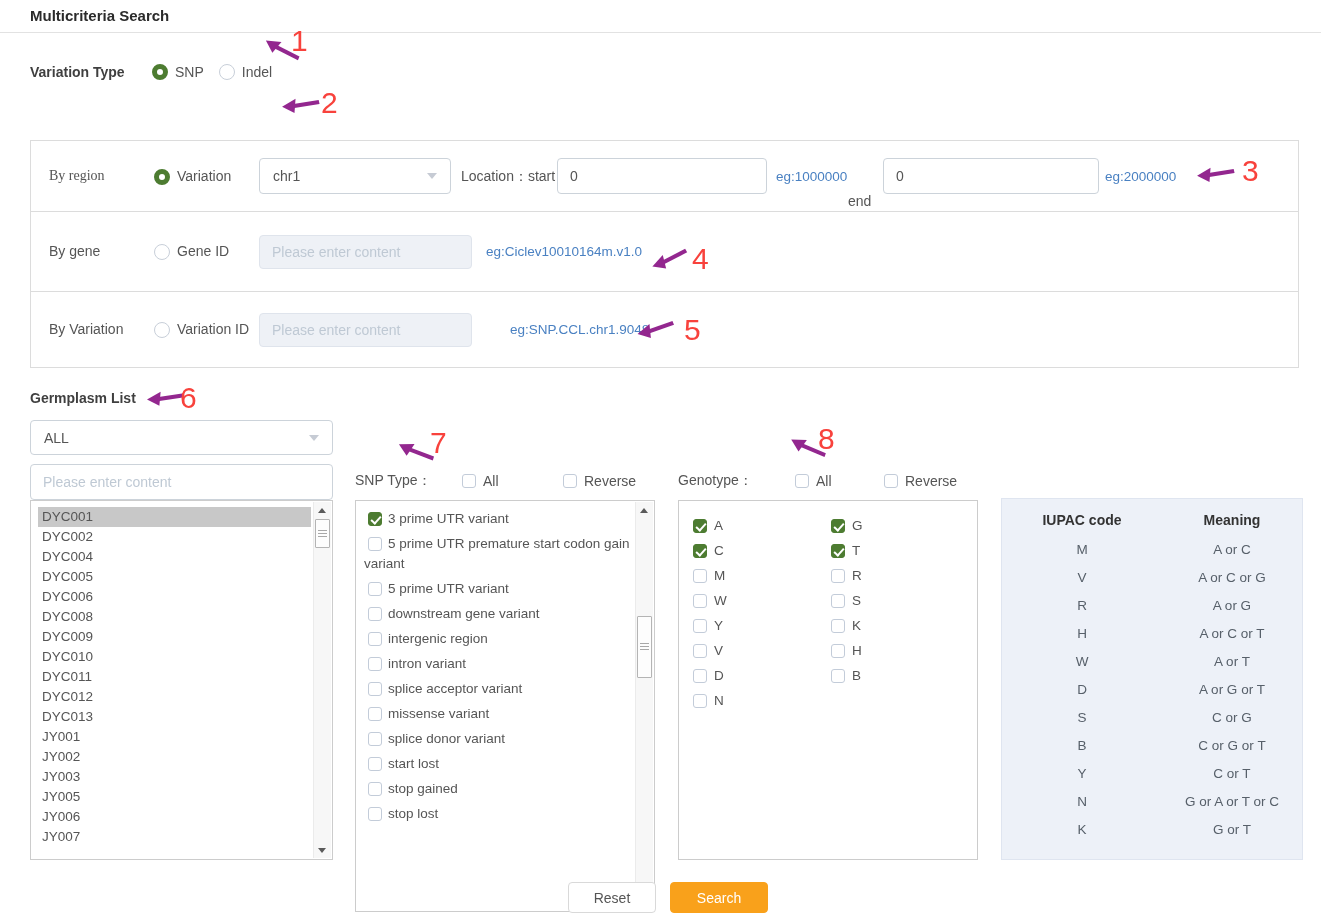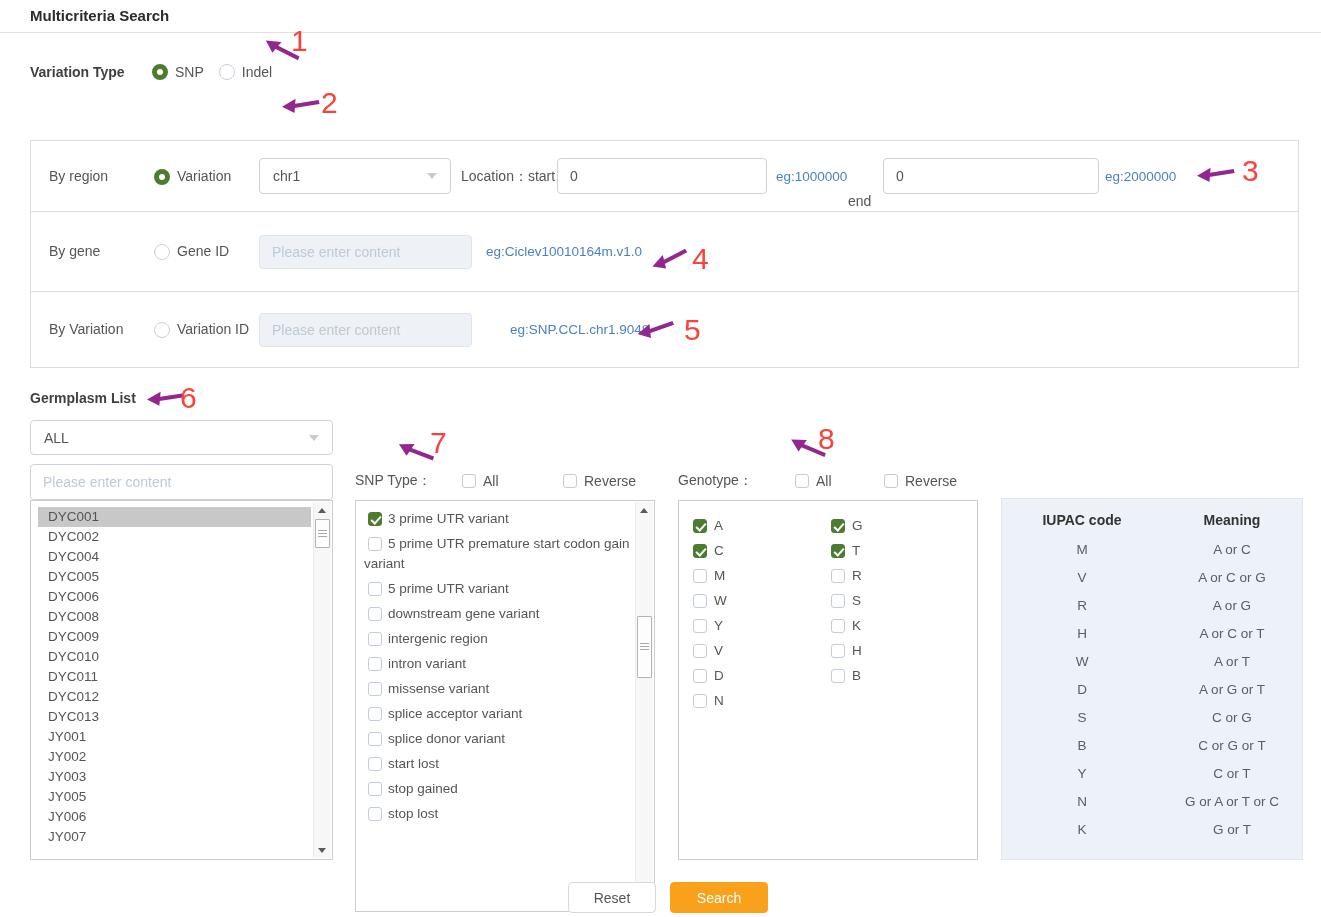--- a/index.html
+++ b/index.html
@@ -36,21 +36,21 @@
   .tinput{border:1px solid #ccd3da;border-radius:4px;background:#fff;box-sizing:border-box;font-size:14px;color:#555;padding:0 12px;font-family:"Liberation Sans",sans-serif;outline:none;}
   .tinput::placeholder{color:#bfc9d4;}
   .tinput.dis{background:#eef1f6;border-color:#dfe4ec;}
 
   .seclabel{font-size:14px;font-weight:bold;color:#3f3f3f;}
   .plain{font-size:14px;color:#555;}
 
   .box{border:1px solid #ccc;background:#fff;box-sizing:border-box;overflow:hidden;}
 
   .g-items{padding-top:6px;}
-  .g-item{height:20px;line-height:20px;font-size:13.5px;color:#555;margin:0 21px 0 7px;padding-left:10px;white-space:nowrap;}
+  .g-item{height:20px;line-height:20px;font-size:13.5px;color:#555;margin:0 21px 0 7px;padding-left:4px;white-space:nowrap;}
   .g-item.sel{background:#c8c8c8;}
 
   .snp-items{padding-top:8px;}
   .snp-item{position:relative;padding:0 22px 5px 8px;text-indent:24px;line-height:20px;font-size:13.5px;color:#555;}
   .snp-item .cb{position:absolute;left:12px;top:3px;}
 
   .ge{display:flex;align-items:center;height:25px;}
   .ge .cb{margin-right:7px;}
   .ge .gl{font-size:13.5px;color:#555;}
 
@@ -95,21 +95,21 @@
     </span>
     <span class="pair">
       <span class="radio"></span>
       <span class="optlabel">Indel</span>
     </span>
   </div>
 
 
   <div class="abs criteria">
     <div class="crit-row r1">
-      <span class="abs rowlabel" style="left:18px;top:27px;">By region</span>
+      <span class="abs rowlabel" style="left:18px;top:27px;font-family:Liberation Serif, serif;">By region</span>
       <span class="abs radio sel" style="left:123px;top:28px;"></span>
       <span class="abs optlabel" style="left:146px;top:27px;">Variation</span>
       <div class="abs select" style="left:228px;top:17px;width:192px;height:36px;">
         <span>chr1</span>
         <span class="caret"></span>
       </div>
       <span class="abs rowlabel" style="left:430px;top:27px;">Location：start</span>
       <input class="abs tinput" style="left: 526px; top: 17px; width: 210px; height: 36px;" value="0">
       <span class="abs hint" style="left:745px;top:28px;">eg:1000000</span>
       <span class="abs rowlabel" style="left:817px;top:27px;margin-top:25px;">end</span>
@@ -179,22 +179,22 @@
     <span class="optlabel" style="margin-left:7px;">Reverse</span>
   </span>
   <div class="abs box" style="left:355px;top:500px;width:300px;height:412px;">
     <div class="snp-items">
         <div class="snp-item"><span class="cb on"></span><span>3 prime UTR variant</span></div>
         <div class="snp-item"><span class="cb"></span><span>5 prime UTR premature start codon gain variant</span></div>
         <div class="snp-item"><span class="cb"></span><span>5 prime UTR variant</span></div>
         <div class="snp-item"><span class="cb"></span><span>downstream gene variant</span></div>
         <div class="snp-item"><span class="cb"></span><span>intergenic region</span></div>
         <div class="snp-item"><span class="cb"></span><span>intron variant</span></div>
+        <div class="snp-item"><span class="cb"></span><span>splice acceptor variant</span></div>
         <div class="snp-item"><span class="cb"></span><span>missense variant</span></div>
-        <div class="snp-item"><span class="cb"></span><span>splice acceptor variant</span></div>
         <div class="snp-item"><span class="cb"></span><span>splice donor variant</span></div>
         <div class="snp-item"><span class="cb"></span><span>start lost</span></div>
         <div class="snp-item"><span class="cb"></span><span>stop gained</span></div>
         <div class="snp-item"><span class="cb"></span><span>stop lost</span></div>
       </div>
     <div class="sbar">
       <span class="sbtn up">
           <span class="tri-up"></span>
         </span>
       <span class="sthumb" style="top:114px;height:60px;"></span>

